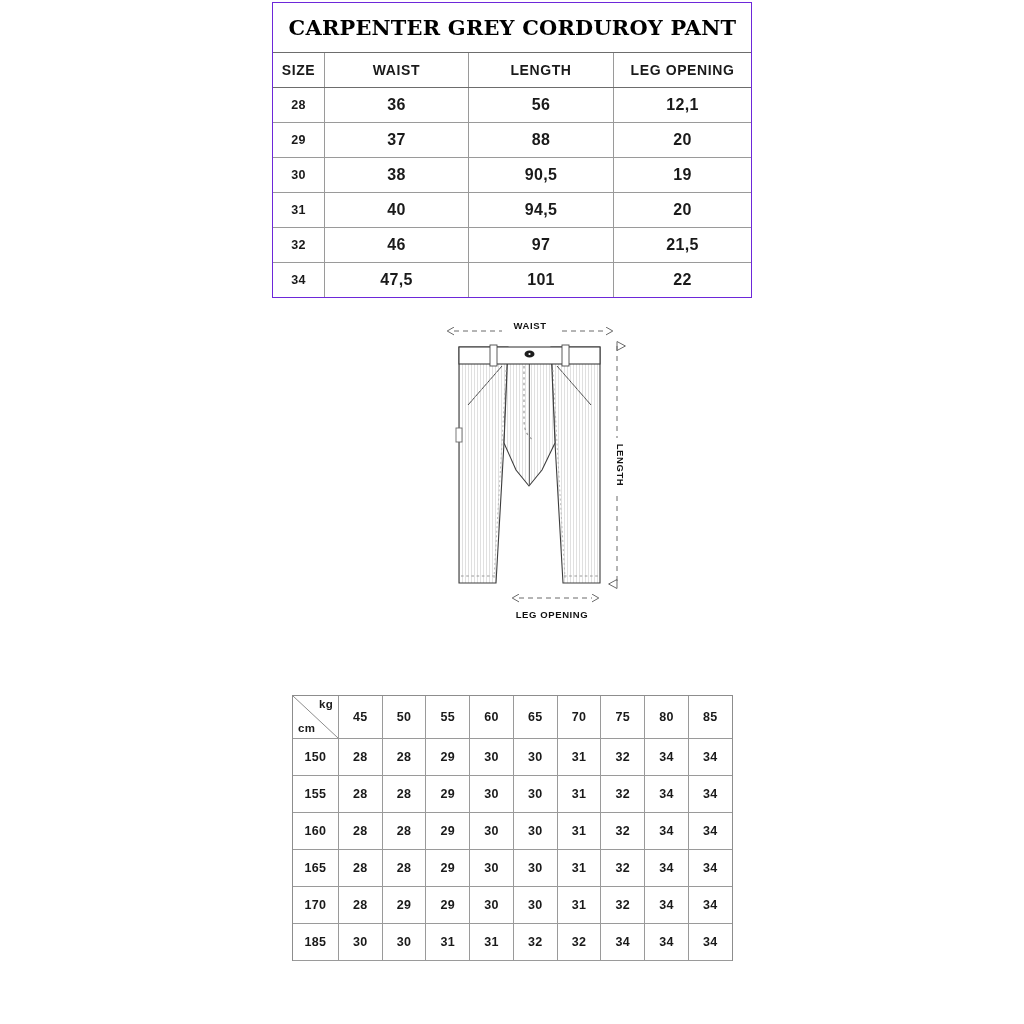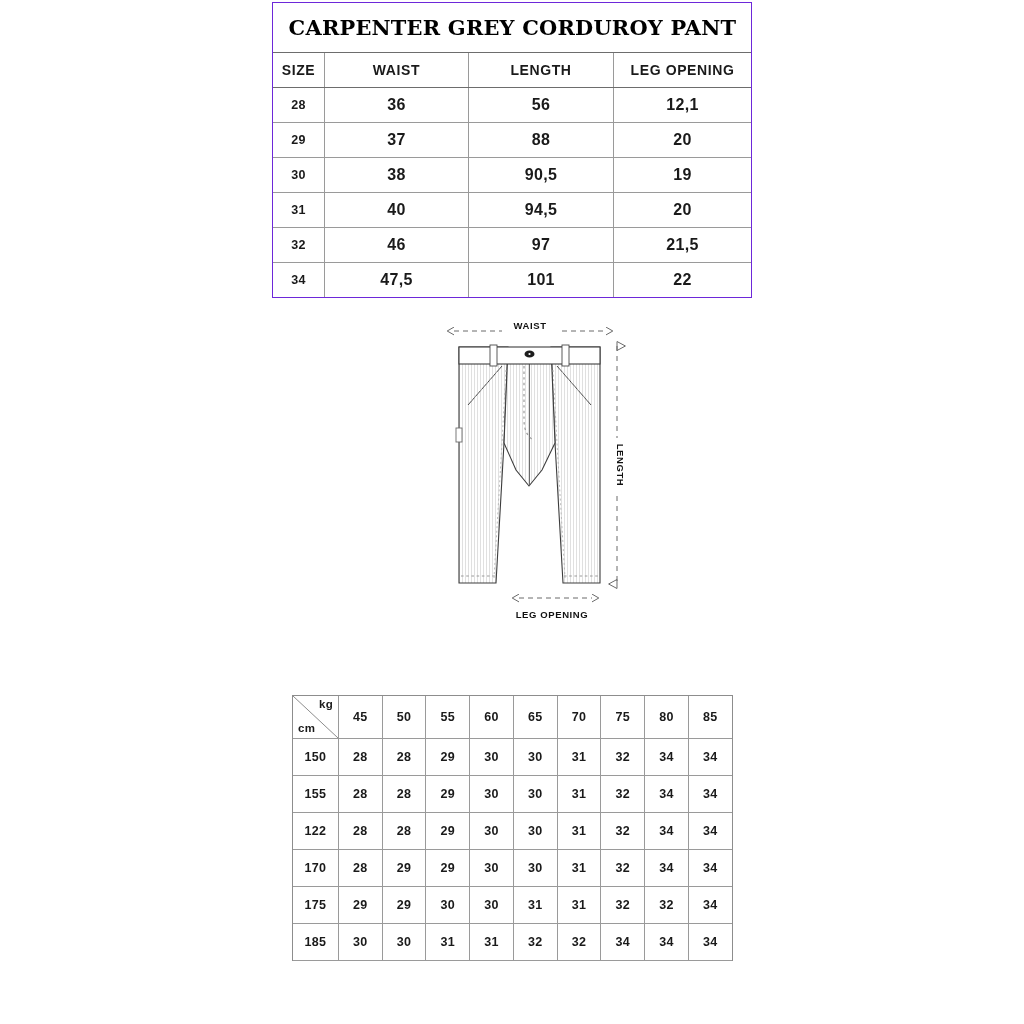--- a/index.html
+++ b/index.html
@@ -338,53 +338,53 @@
           <td>28</td>
           <td>29</td>
           <td>30</td>
           <td>30</td>
           <td>31</td>
           <td>32</td>
           <td>34</td>
           <td>34</td>
         </tr>
         <tr>
-          <th>122</th>
+          <th>160</th>
+          <td>28</td>
+          <td>28</td>
+          <td>29</td>
+          <td>30</td>
+          <td>30</td>
+          <td>31</td>
+          <td>32</td>
+          <td>34</td>
+          <td>34</td>
+        </tr>
+        <tr>
+          <th>165</th>
           <td>28</td>
           <td>28</td>
           <td>29</td>
           <td>30</td>
           <td>30</td>
           <td>31</td>
           <td>32</td>
           <td>34</td>
           <td>34</td>
         </tr>
         <tr>
           <th>170</th>
           <td>28</td>
           <td>29</td>
           <td>29</td>
           <td>30</td>
           <td>30</td>
           <td>31</td>
           <td>32</td>
           <td>34</td>
-          <td>34</td>
-        </tr>
-        <tr>
-          <th>175</th>
-          <td>29</td>
-          <td>29</td>
-          <td>30</td>
-          <td>30</td>
-          <td>31</td>
-          <td>31</td>
-          <td>32</td>
-          <td>32</td>
           <td>34</td>
         </tr>
         <tr>
           <th>185</th>
           <td>30</td>
           <td>30</td>
           <td>31</td>
           <td>31</td>
           <td>32</td>
           <td>32</td>

